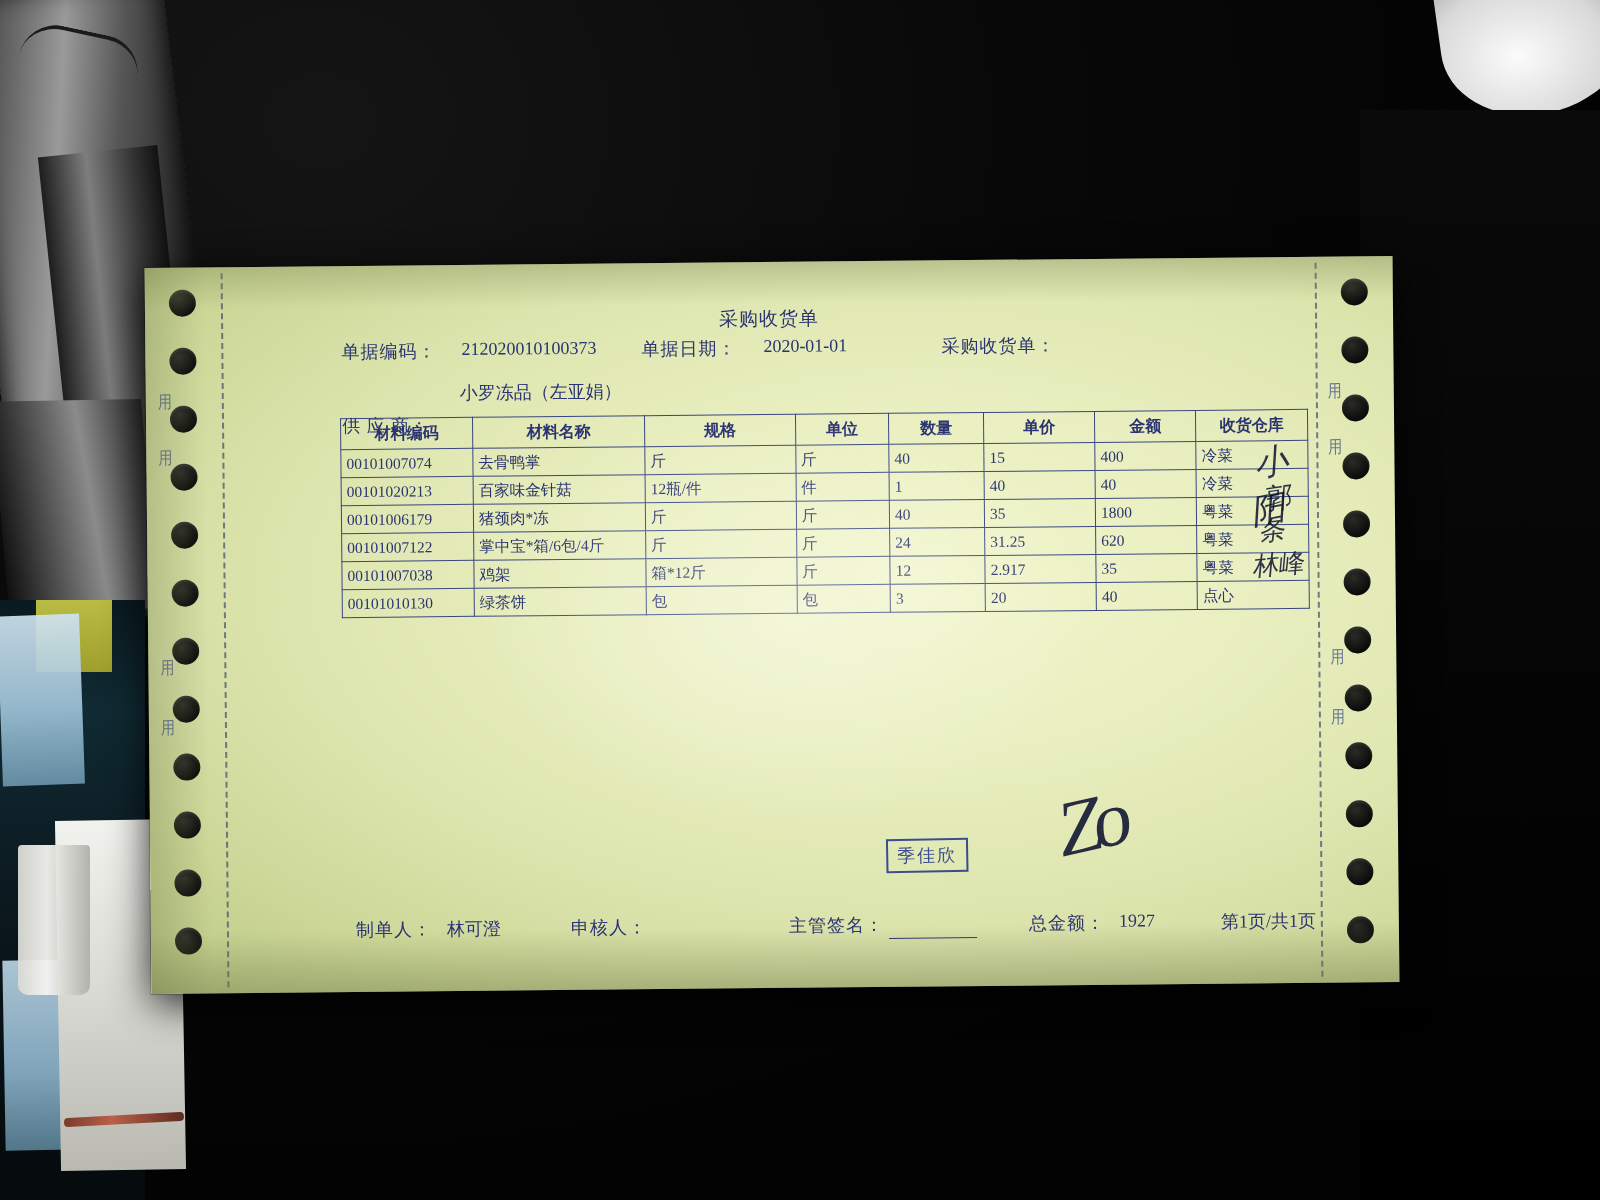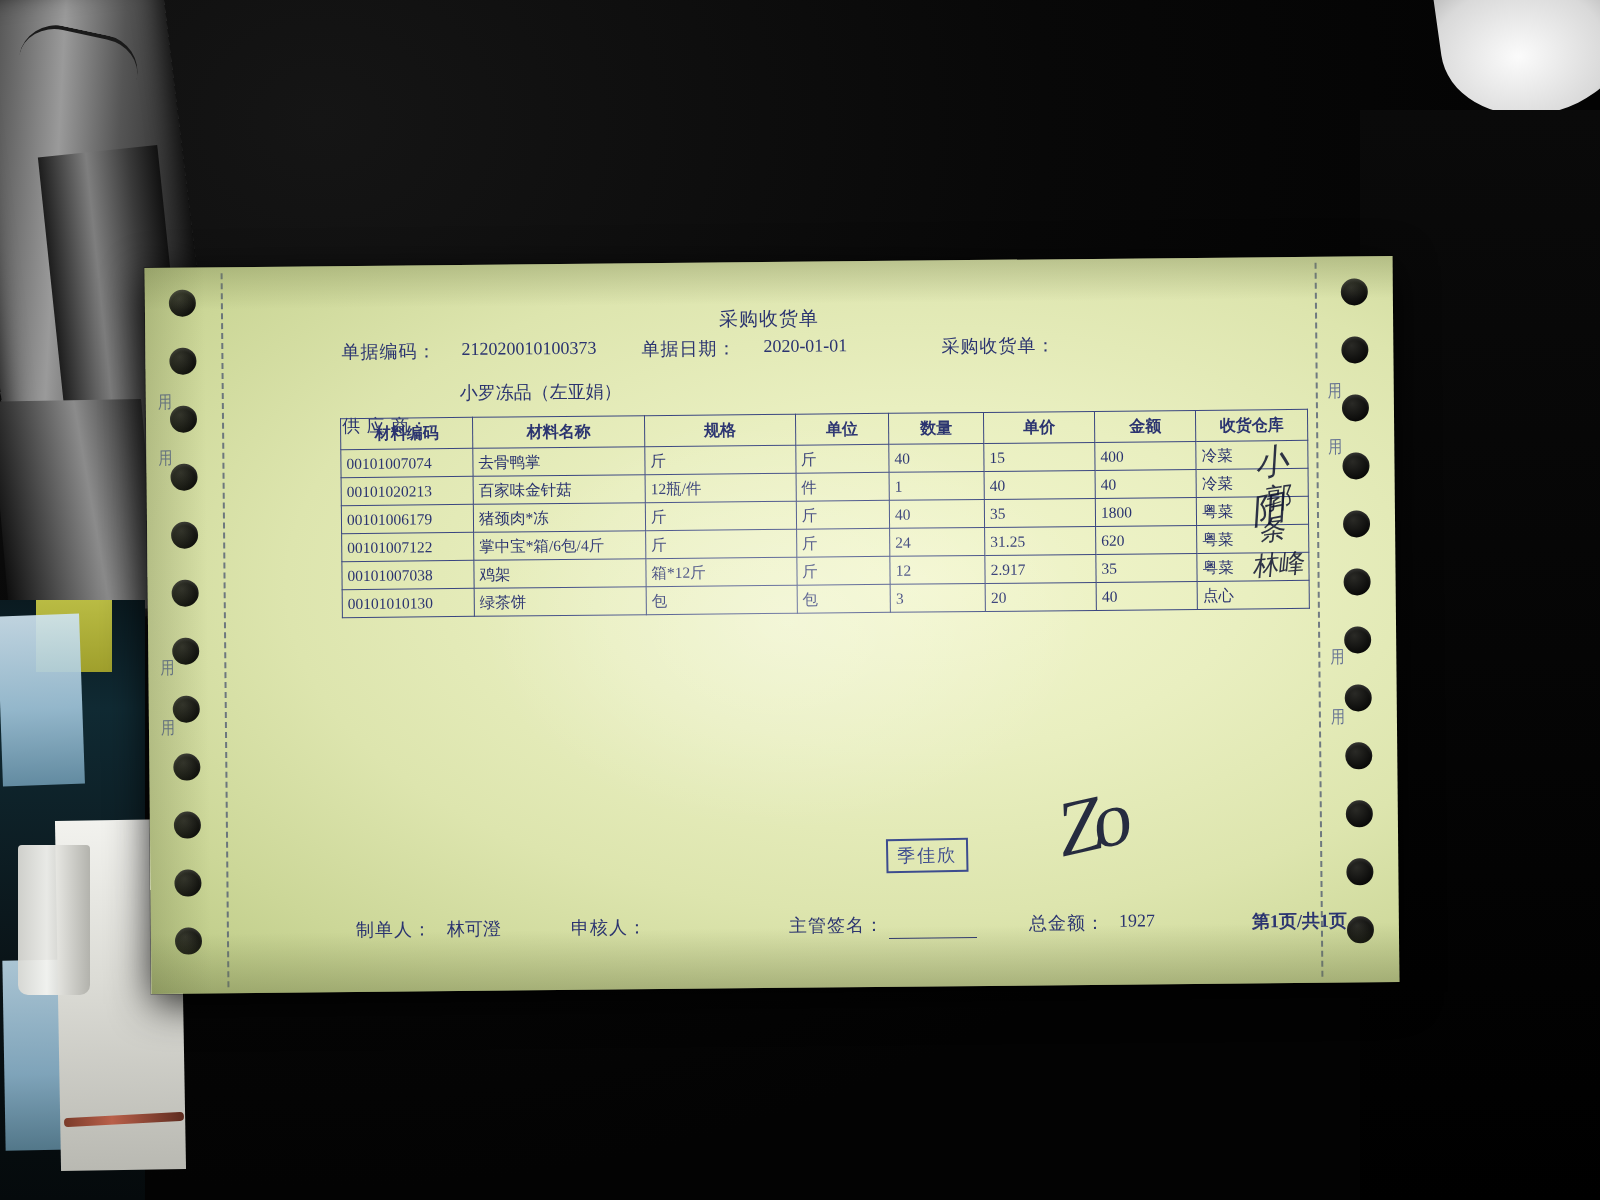--- a/index.html
+++ b/index.html
@@ -307,21 +307,21 @@
   .f-sign-line {
     position: absolute;
     left: 660px;
     bottom: 4px;
     width: 88px;
     border-bottom: 1.5px solid #2b3470;
     height: 1px;
   }
   .f-total-l { left: 800px; }
   .f-total-v { left: 890px; }
-  .f-page    { left: 1023px; font-weight: bold; }
+  .f-page    { left: 992px; }
 
   
   .ink {
     position: absolute;
     color: #0d1230;
     font-family: "Liberation Serif", serif;
     pointer-events: none;
   }
   .sig-big {
     left: 830px;

